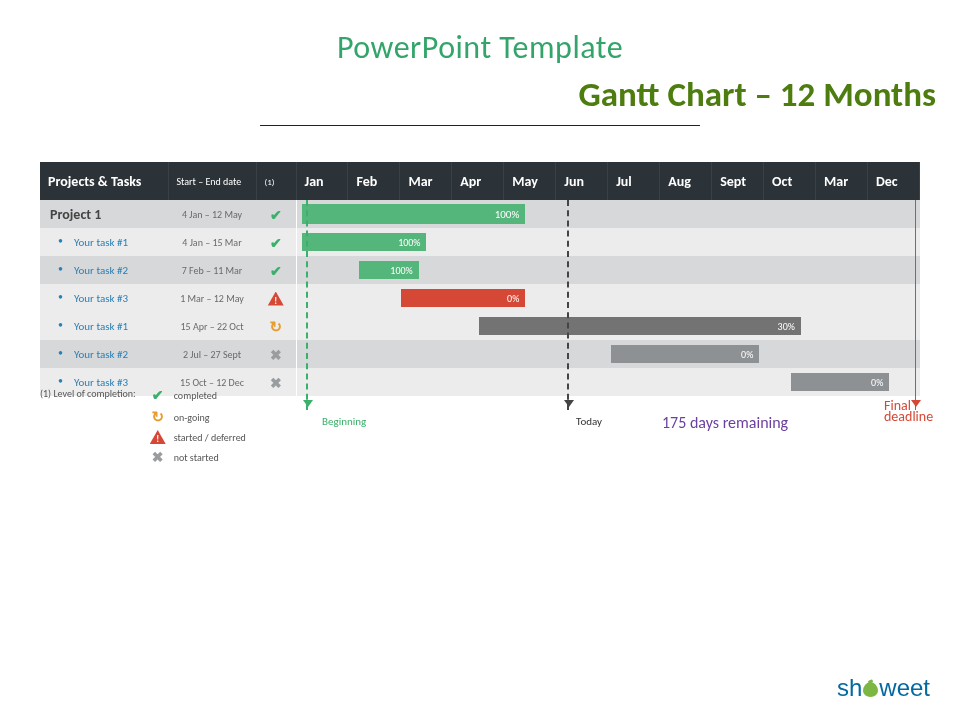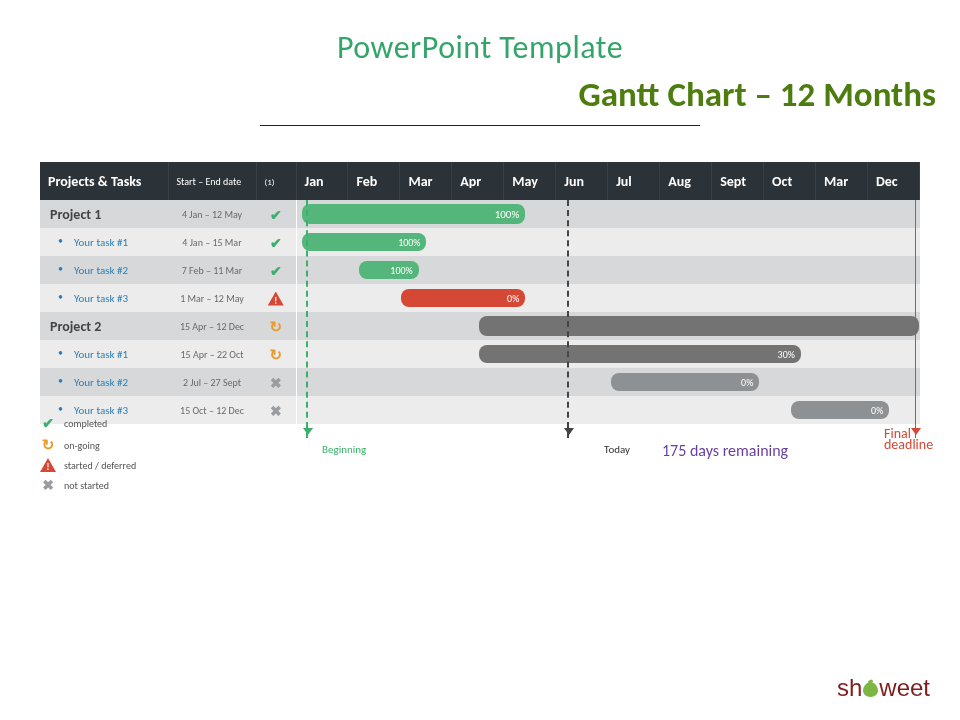--- a/index.html
+++ b/index.html
@@ -15,48 +15,48 @@
   thead th.vsmall{font-size:9px;font-weight:400}
   tbody tr{height:28px}
   tbody tr.alt td{background:#d7d8d9}
   tbody tr td{background:#ececec}
   td.name{font-size:14px;font-weight:700;color:#444;padding-left:10px}
   td.name.sub{font-weight:400;font-size:11px;color:#2a7fb5;padding-left:34px;position:relative}
   td.name.sub::before{content:"•";color:#2a7fb5;position:absolute;left:18px;top:6px;font-size:10px}
   td.dates{font-size:10px;color:#6a6a6a;text-align:center}
   td.status{text-align:center}
   td.cell{position:relative;border-left:1px solid rgba(255,255,255,.5)}
-  .bar{position:absolute;top:5px;height:18px;border-radius:8px;color:#fff;font-size:10px;display:flex;align-items:center;justify-content:flex-end;padding:0 6px;box-sizing:border-box;white-space:nowrap}
+  .bar{position:absolute;top:5px;height:18px;border-radius:0;color:#fff;font-size:10px;display:flex;align-items:center;justify-content:flex-end;padding:0 6px;box-sizing:border-box;white-space:nowrap}
   .bar.proj{top:4px;height:20px;font-size:11px}
   .green{background:#54b67a}
   .red{background:#d64836}
   .orange{background:#737373}
   .grey{background:#8e9193}
   .check{color:#3bb06b;font-weight:700;font-size:14px}
   .spin{color:#e89c2e;font-weight:700;font-size:15px}
   .warn{display:inline-flex;width:16px;height:14px;background:#d64836;clip-path:polygon(50% 0,100% 100%,0 100%);align-items:flex-end;justify-content:center;color:#fff;font-size:9px;font-weight:700;line-height:11px}
   .cross{color:#9a9d9f;font-weight:700;font-size:14px}
   .marker{position:absolute;top:38px;bottom:-14px;border-left:2px dashed;pointer-events:none}
   .m-begin{border-color:#3bb06b;left:266px}
   .m-today{border-color:#444;left:527px}
   .m-final{border-color:#d64836;left:875px;border-left-style:solid;border-left-width:1px}
   .m-begin::after,.m-today::after,.m-final::after{content:"";position:absolute;bottom:-2px;left:-5px;border:5px solid transparent;border-top:7px solid}
   .m-begin::after{border-top-color:#3bb06b}
   .m-today::after{border-top-color:#444}
   .m-final::after{border-top-color:#d64836}
   .marker-label{position:absolute;font-size:11px}
   .lbl-begin{color:#3bb06b;left:282px;bottom:-32px}
-  .lbl-today{color:#333;left:564px;bottom:-32px}
+  .lbl-today{color:#333;left:536px;bottom:-32px}
   .lbl-final{color:#d64836;left:844px;bottom:-26px;font-size:14px;width:40px;line-height:11px}
   .remaining{position:absolute;left:622px;bottom:-36px;color:#6b3fa0;font-size:16px;font-weight:400}
   .legend{position:absolute;left:0;bottom:-70px;font-size:10px;color:#555;display:flex;gap:14px}
   .legend .col{display:flex;flex-direction:column;gap:4px}
   .legend .row{display:flex;align-items:center;gap:8px}
   .legend .ico{width:16px;text-align:center}
-  .brand{position:absolute;right:30px;bottom:18px;font-size:24px;font-weight:400;color:#7f1d1d;font-family:"Segoe UI",Arial,sans-serif}
+  .brand{position:absolute;right:30px;bottom:18px;font-size:24px;font-weight:400;color:#0369a1;font-family:"Segoe UI",Arial,sans-serif}
   .brand .dot{display:inline-block;width:15px;height:15px;border-radius:50% 50% 50% 50%/60% 60% 40% 40%;background:#7bb742;position:relative;top:1px;margin:0 1px}
   .brand .dot::after{content:"";position:absolute;width:5px;height:3px;background:#7bb742;border-radius:2px;top:-2px;left:5px;transform:rotate(-20deg)}
 </style>
 </head>
 <body>
 
 <div class="page">
   <div class="supertitle">PowerPoint Template</div>
   <div class="title">Gantt Chart – 12 Months</div>
   <div class="rule"></div>
@@ -125,28 +125,20 @@
             </td>
           </tr>
           <tr>
             <td class="name sub">Your task #3</td>
             <td class="dates">1 Mar – 12 May</td>
             <td class="status"><span class="warn">!</span></td>
             <td class="cell" colspan="12">
               <div class="bar red" style="left: 104px; width: 124.8px;">0%</div>
             </td>
           </tr>
-          <tr class="alt">
-            <td class="name">Project 2</td>
-            <td class="dates">15 Apr – 12 Dec</td>
-            <td class="status"><span class="spin">↻</span></td>
-            <td class="cell" colspan="12">
-              <div class="bar orange proj" style="left: 182px; width: 440.96px;"></div>
-            </td>
-          </tr>
           <tr>
             <td class="name sub">Your task #1</td>
             <td class="dates">15 Apr – 22 Oct</td>
             <td class="status"><span class="spin">↻</span></td>
             <td class="cell" colspan="12">
               <div class="bar orange" style="left: 182px; width: 322.4px;">30%</div>
             </td>
           </tr>
           <tr class="alt">
             <td class="name sub">Your task #2</td>
@@ -169,20 +161,21 @@
 
     <div class="marker m-begin"></div>
     <div class="marker m-today"></div>
     <div class="marker m-final"></div>
     <div class="marker-label lbl-begin">Beginning</div>
     <div class="marker-label lbl-today">Today</div>
     <div class="marker-label lbl-final">Final deadline</div>
     <div class="remaining">175 days remaining</div>
 
     <div class="legend">
+      <div>(1) Level of completion:</div>
       <div class="col" id="legend-col">
           <div class="row">
             <span class="ico"><span class="check">✔</span></span>
             <span>completed</span>
           </div>
           <div class="row">
             <span class="ico"><span class="spin">↻</span></span>
             <span>on-going</span>
           </div>
           <div class="row">

